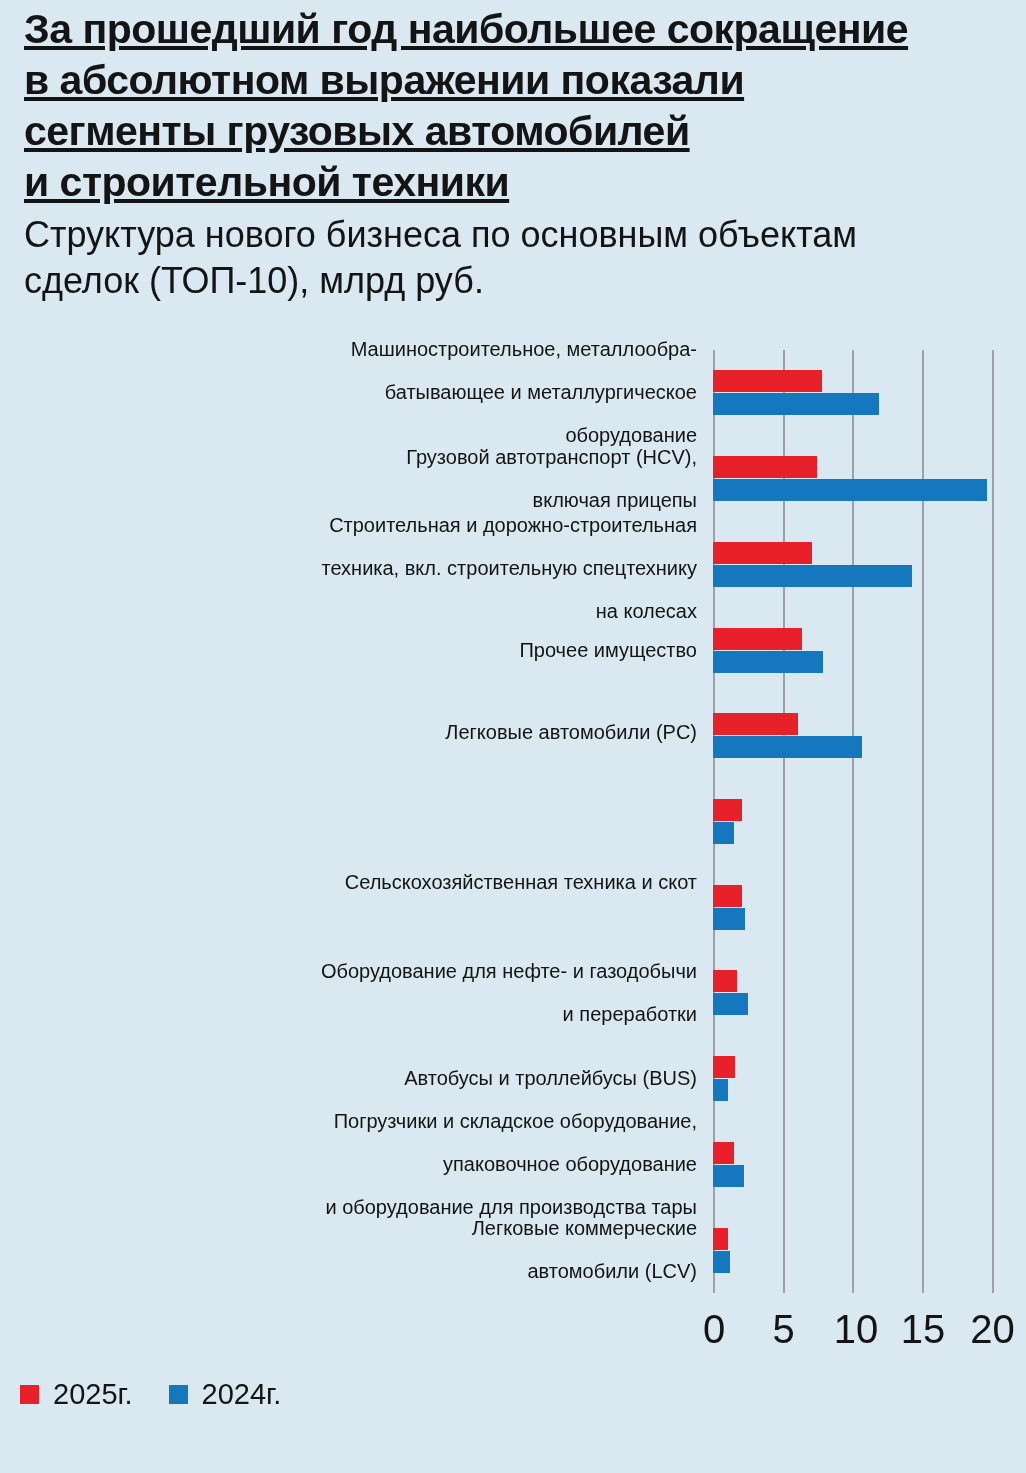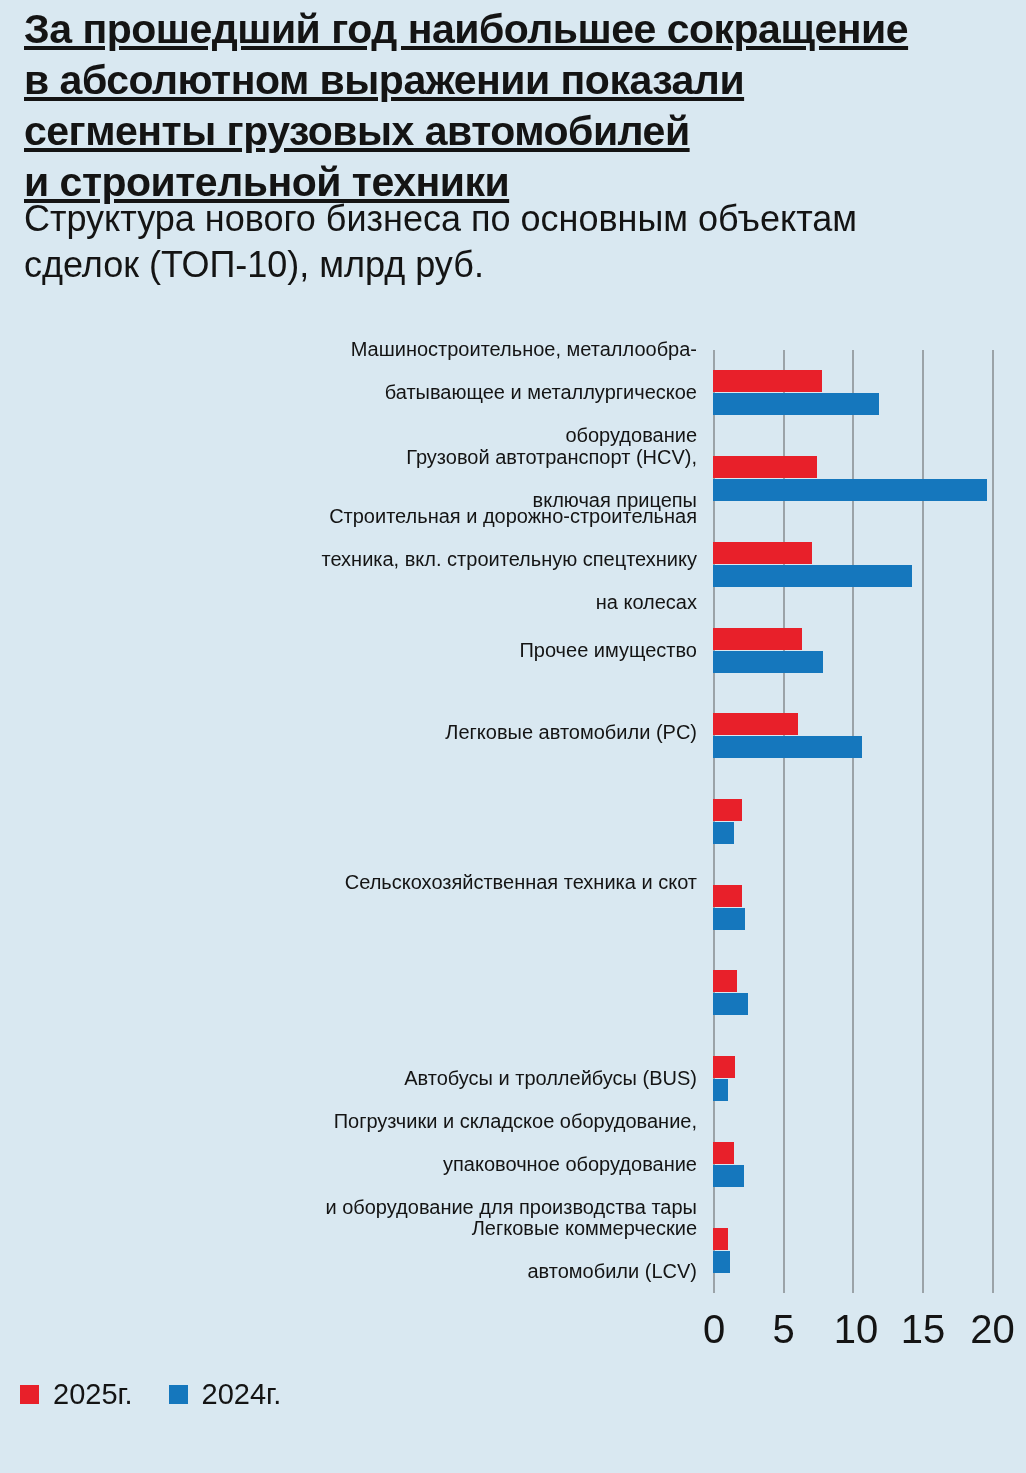--- a/index.html
+++ b/index.html
@@ -20,21 +20,21 @@
     font-size: 41px;
     font-weight: bold;
     line-height: 51px;
     letter-spacing: -0.5px;
     white-space: pre-line;
     text-decoration: underline;
   }
   .subtitle {
     position: absolute;
     left: 24px;
-    top: 196px;
+    top: 212px;
     width: 990px;
     font-size: 36px;
     line-height: 46px;
     white-space: pre-line;
   }
   .labels {
     position: absolute;
     left: 0;
     top: 350px;
     width: 697px;
@@ -118,26 +118,28 @@
 сегменты грузовых автомобилей
 и строительной техники</div>
   <div class="subtitle">Структура нового бизнеса по основным объектам
 сделок (ТОП-10), млрд руб.</div>
   <div class="labels" id="labels">
       <div class="label-row" style="top: 0px; height: 85.7273px;">Машиностроительное, металлообра-
 батывающее и металлургическое
 оборудование</div>
       <div class="label-row" style="top: 85.7273px; height: 85.7273px;">Грузовой автотранспорт (HCV),
 включая прицепы</div>
-      <div class="label-row" style="top: 167px; height: 85.7273px;">Строительная и дорожно-строительная
+      <div class="label-row" style="top: 176px; height: 85.7273px;">Строительная и дорожно-строительная
 техника, вкл. строительную спецтехнику
 на колесах</div>
       <div class="label-row" style="top: 257.182px; height: 85.7273px;">Прочее имущество</div>
       <div class="label-row" style="top: 340px; height: 85.7273px;">Легковые автомобили (PC)</div>
       <div class="label-row" style="top: 490px; height: 85.7273px;">Сельскохозяйственная техника и скот</div>
+      <div class="label-row" style="top: 600.091px; height: 85.7273px;">Оборудование для нефте- и газодобычи
+и переработки</div>
       <div class="label-row" style="top: 685.818px; height: 85.7273px;">Автобусы и троллейбусы (BUS)</div>
       <div class="label-row" style="top: 771.545px; height: 85.7273px;">Погрузчики и складское оборудование,
 упаковочное оборудование
 и оборудование для производства тары</div>
       <div class="label-row" style="top: 857.273px; height: 85.7273px;">Легковые коммерческие
 автомобили (LCV)</div>
     </div>
   <div class="plot" id="plot">
       <div class="gridline" style="left: 0px;"></div>
       <div class="gridline" style="left: 69.65px;"></div>

